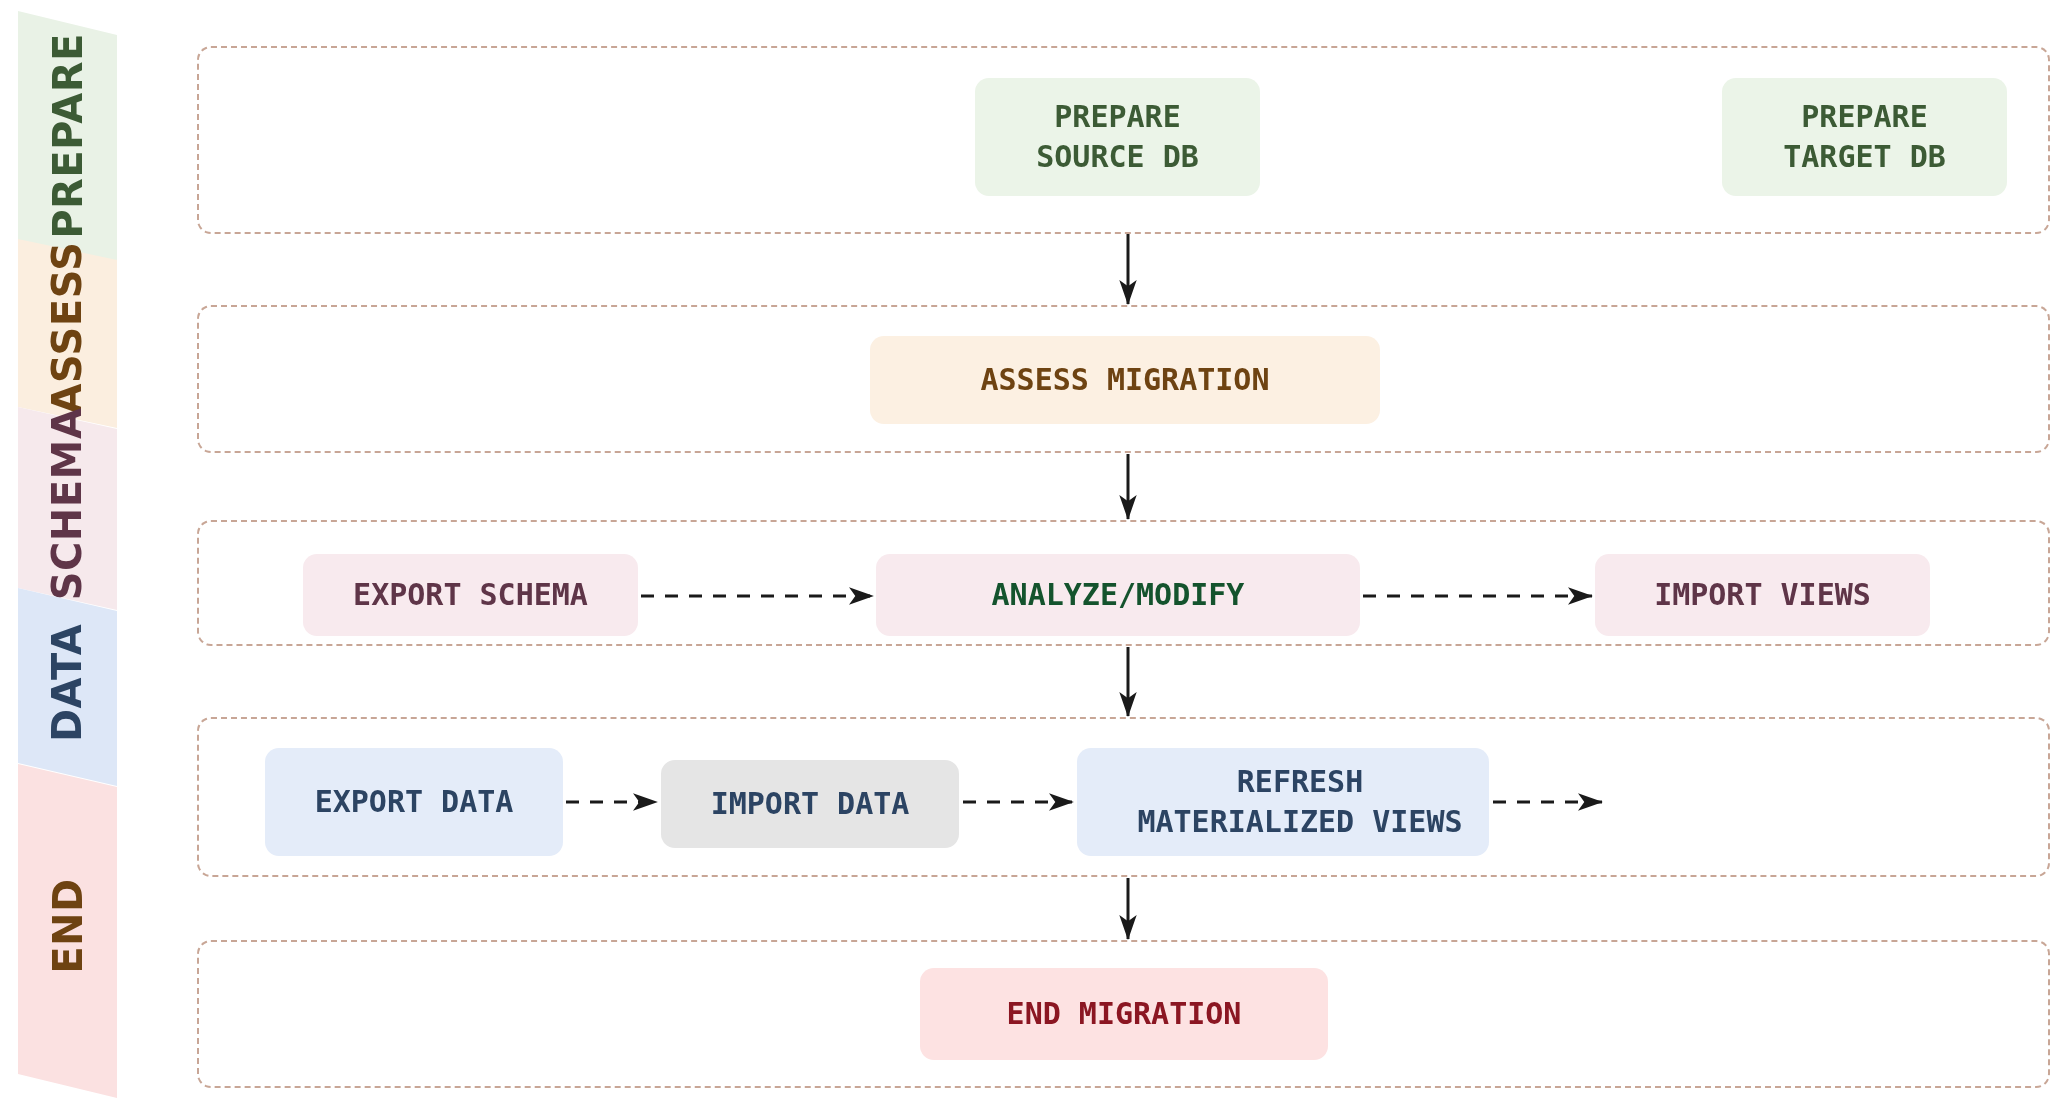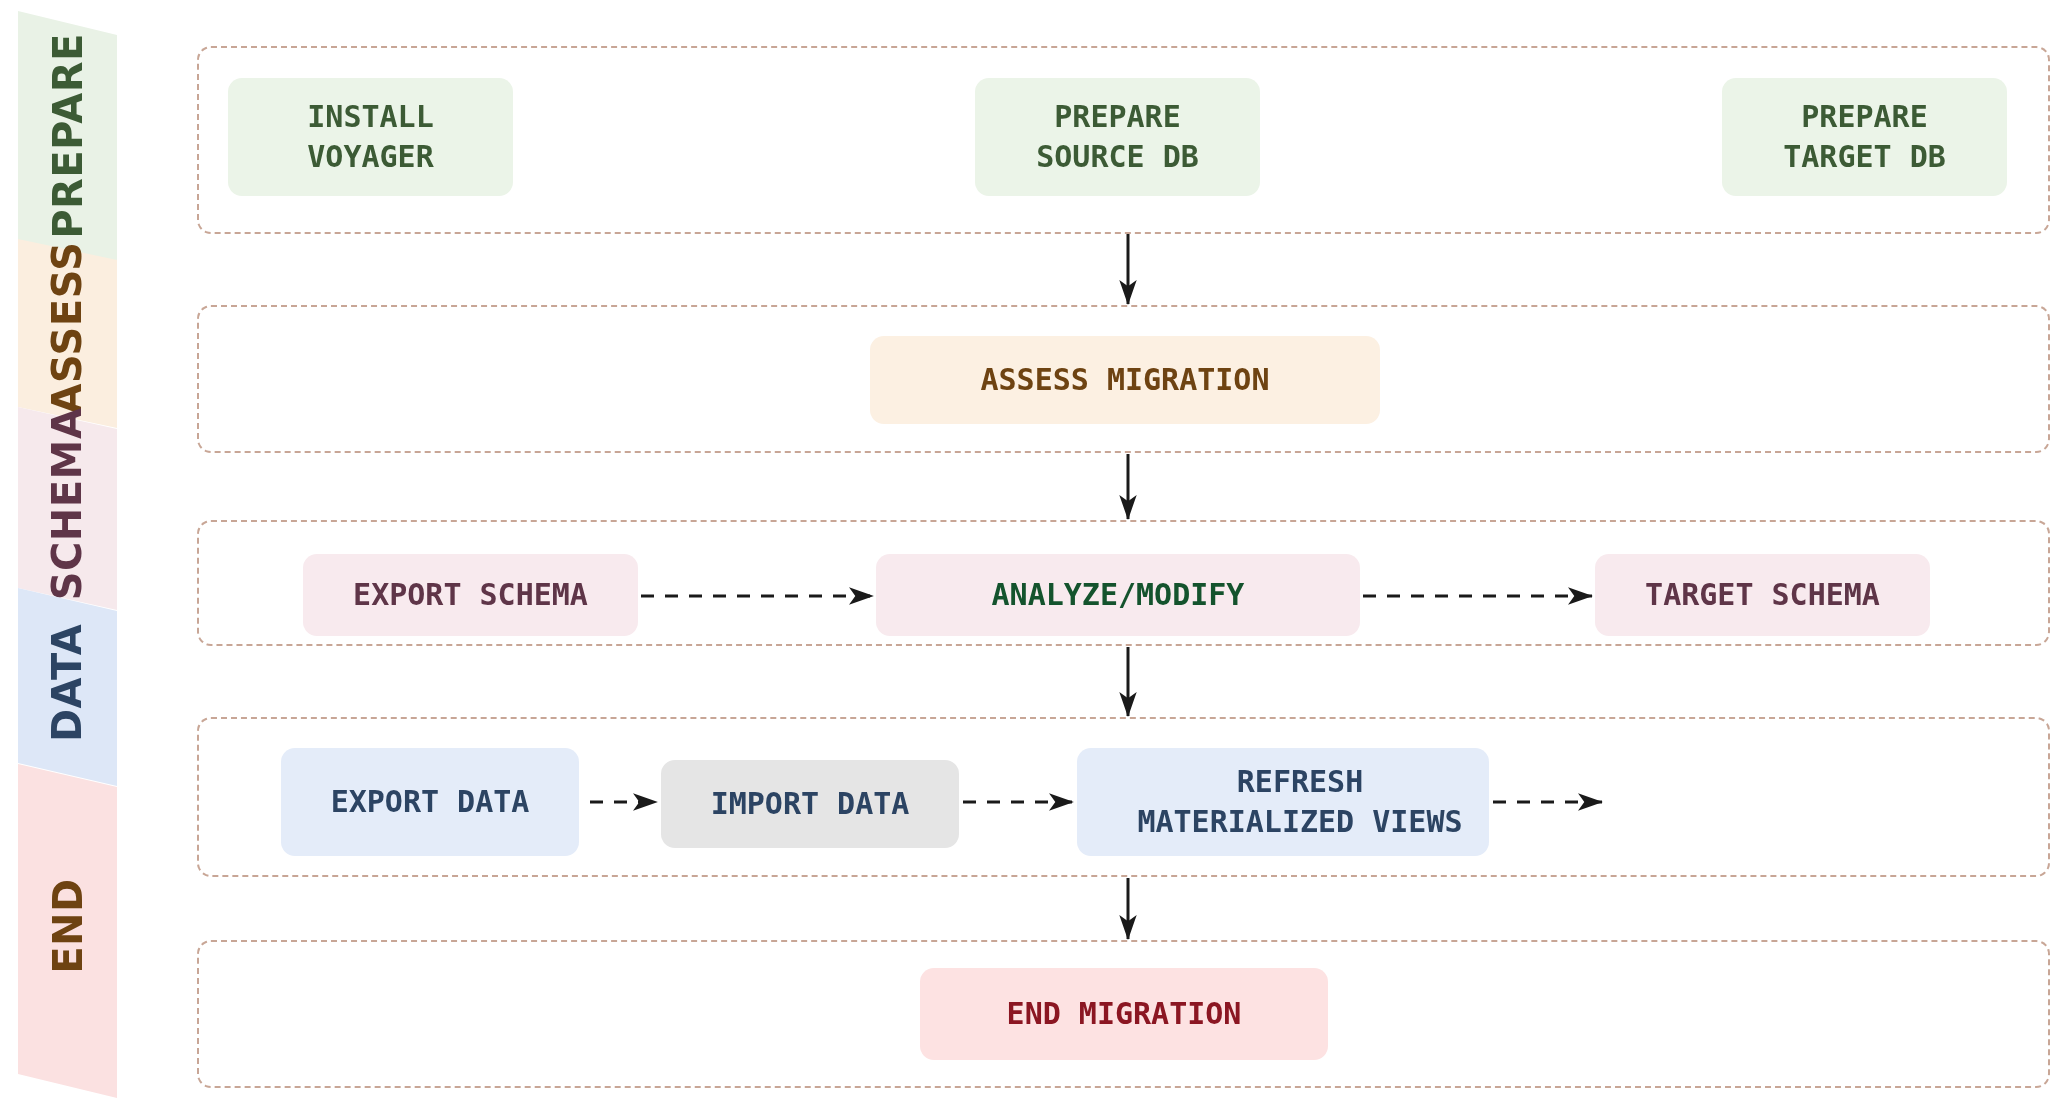--- a/index.html
+++ b/index.html
@@ -178,38 +178,36 @@
 
     <g stroke="#1a1a1a" stroke-width="3" fill="none" stroke-dasharray="13 11" marker-end="url(#arrowhead)">
       <line x1="641" y1="596" x2="873" y2="596"></line>
       <line x1="1363" y1="596" x2="1592" y2="596"></line>
       <line x1="566" y1="802" x2="657" y2="802"></line>
       <line x1="963" y1="802" x2="1073" y2="802"></line>
       <line x1="1493" y1="802" x2="1602" y2="802"></line>
     </g>
   </svg>
 
-  <div class="step-box" style="left:228px; top:78px; width:285px; height:118px; background:#ebf4e8; color:#3c5b35;">INSTALL
-VOYAGER</div>
 
   <div class="step-box" style="left:975px; top:78px; width:285px; height:118px; background:#ebf4e8; color:#3c5b35;">PREPARE
 SOURCE DB</div>
 
   <div class="step-box" style="left:1722px; top:78px; width:285px; height:118px; background:#ebf4e8; color:#3c5b35;">PREPARE
 TARGET DB</div>
 
   <div class="step-box" style="left:870px; top:336px; width:510px; height:88px; background:#fcf0e2; color:#6e4312;">ASSESS MIGRATION</div>
 
   <div class="step-box" style="left:303px; top:554px; width:335px; height:82px; background:#f8eaee; color:#5f3548;">EXPORT SCHEMA</div>
 
   <div class="step-box" style="left:876px; top:554px; width:484px; height:82px; background:#f8eaee; color:#14532d;">ANALYZE/MODIFY</div>
 
-  <div class="step-box" style="left:1595px; top:554px; width:335px; height:82px; background:#f8eaee; color:#5f3548;">TARGET SCHEMA</div>
-
-  <div class="step-box" style="left:265px; top:748px; width:298px; height:108px; background:#e4ecf9; color:#2c4463;margin-left:16px;">EXPORT DATA</div>
+  <div class="step-box" style="left:1595px; top:554px; width:335px; height:82px; background:#f8eaee; color:#5f3548;">IMPORT VIEWS</div>
+
+  <div class="step-box" style="left:265px; top:748px; width:298px; height:108px; background:#e4ecf9; color:#2c4463;">EXPORT DATA</div>
 
   <div class="step-box" style="left:661px; top:760px; width:298px; height:88px; background:#e5e5e5; color:#2c4463;">IMPORT DATA</div>
 
   <div class="step-box" style="left:1077px; top:748px; width:412px; height:108px; background:#e4ecf9; color:#2c4463;padding-left:44px;">REFRESH
 MATERIALIZED VIEWS</div>
 
 
   <div class="step-box" style="left:920px; top:968px; width:408px; height:92px; background:#fde2e2; color:#8b1622;">END MIGRATION</div>
 
 </div>

